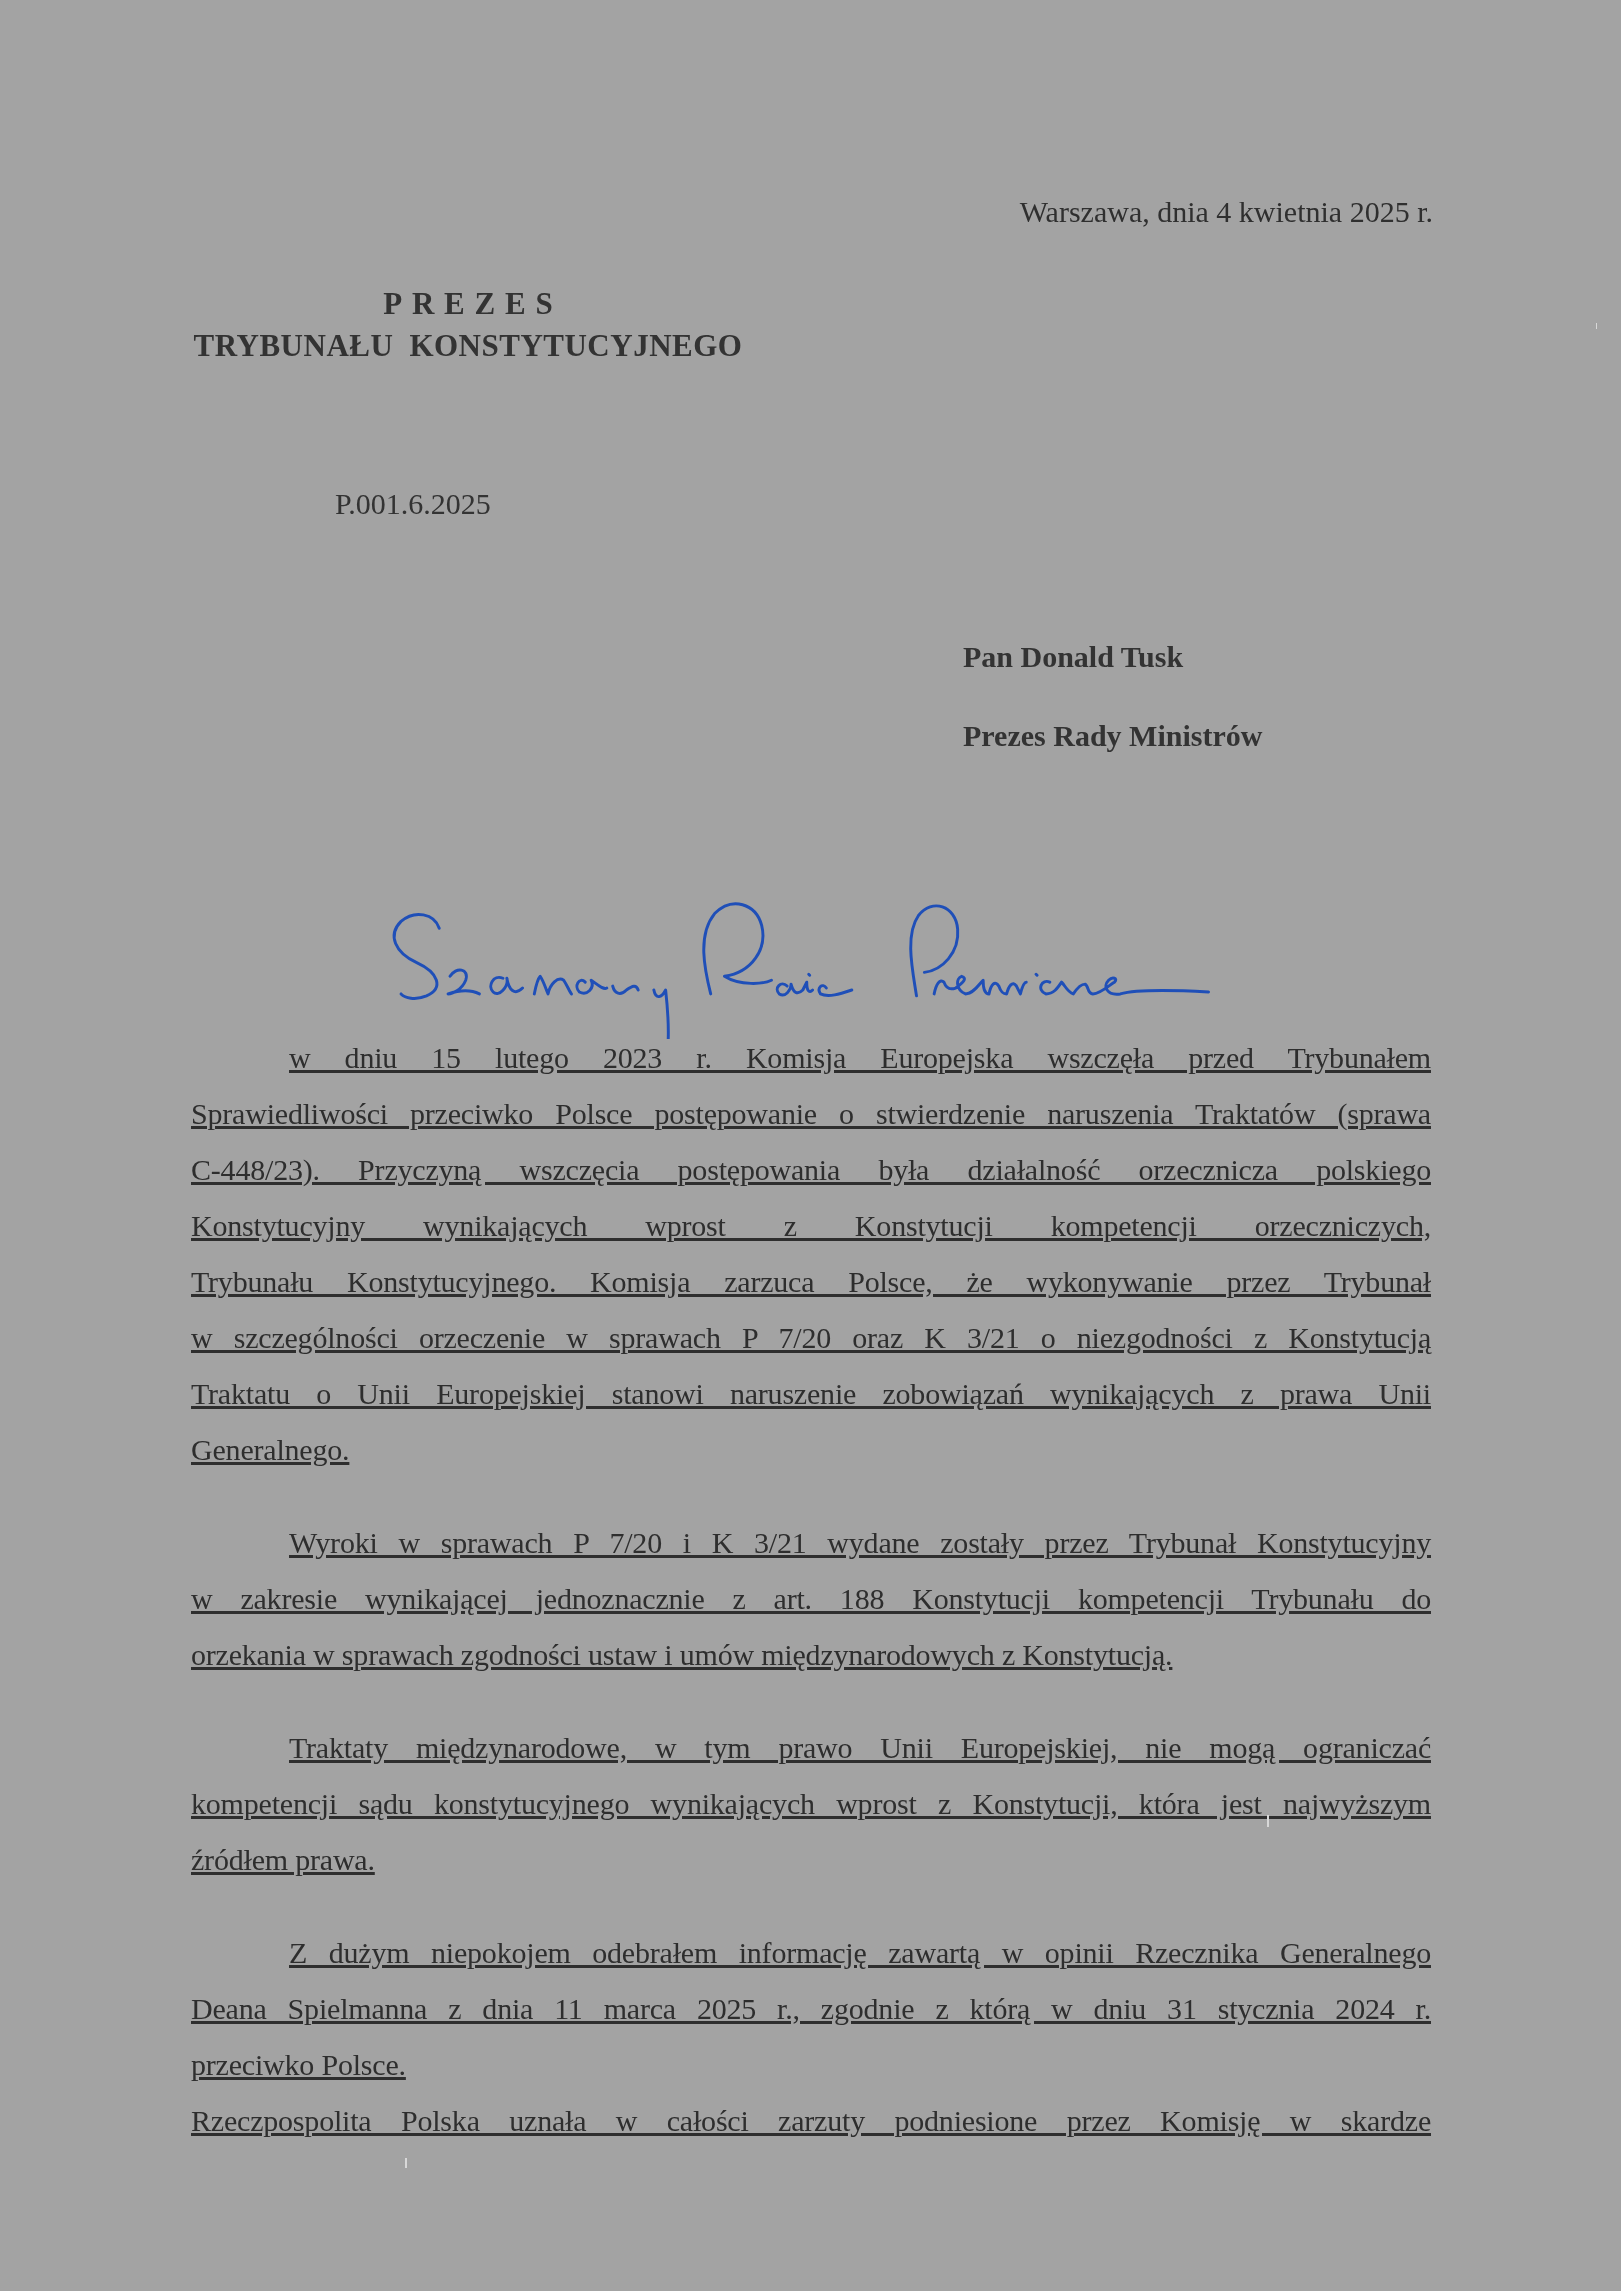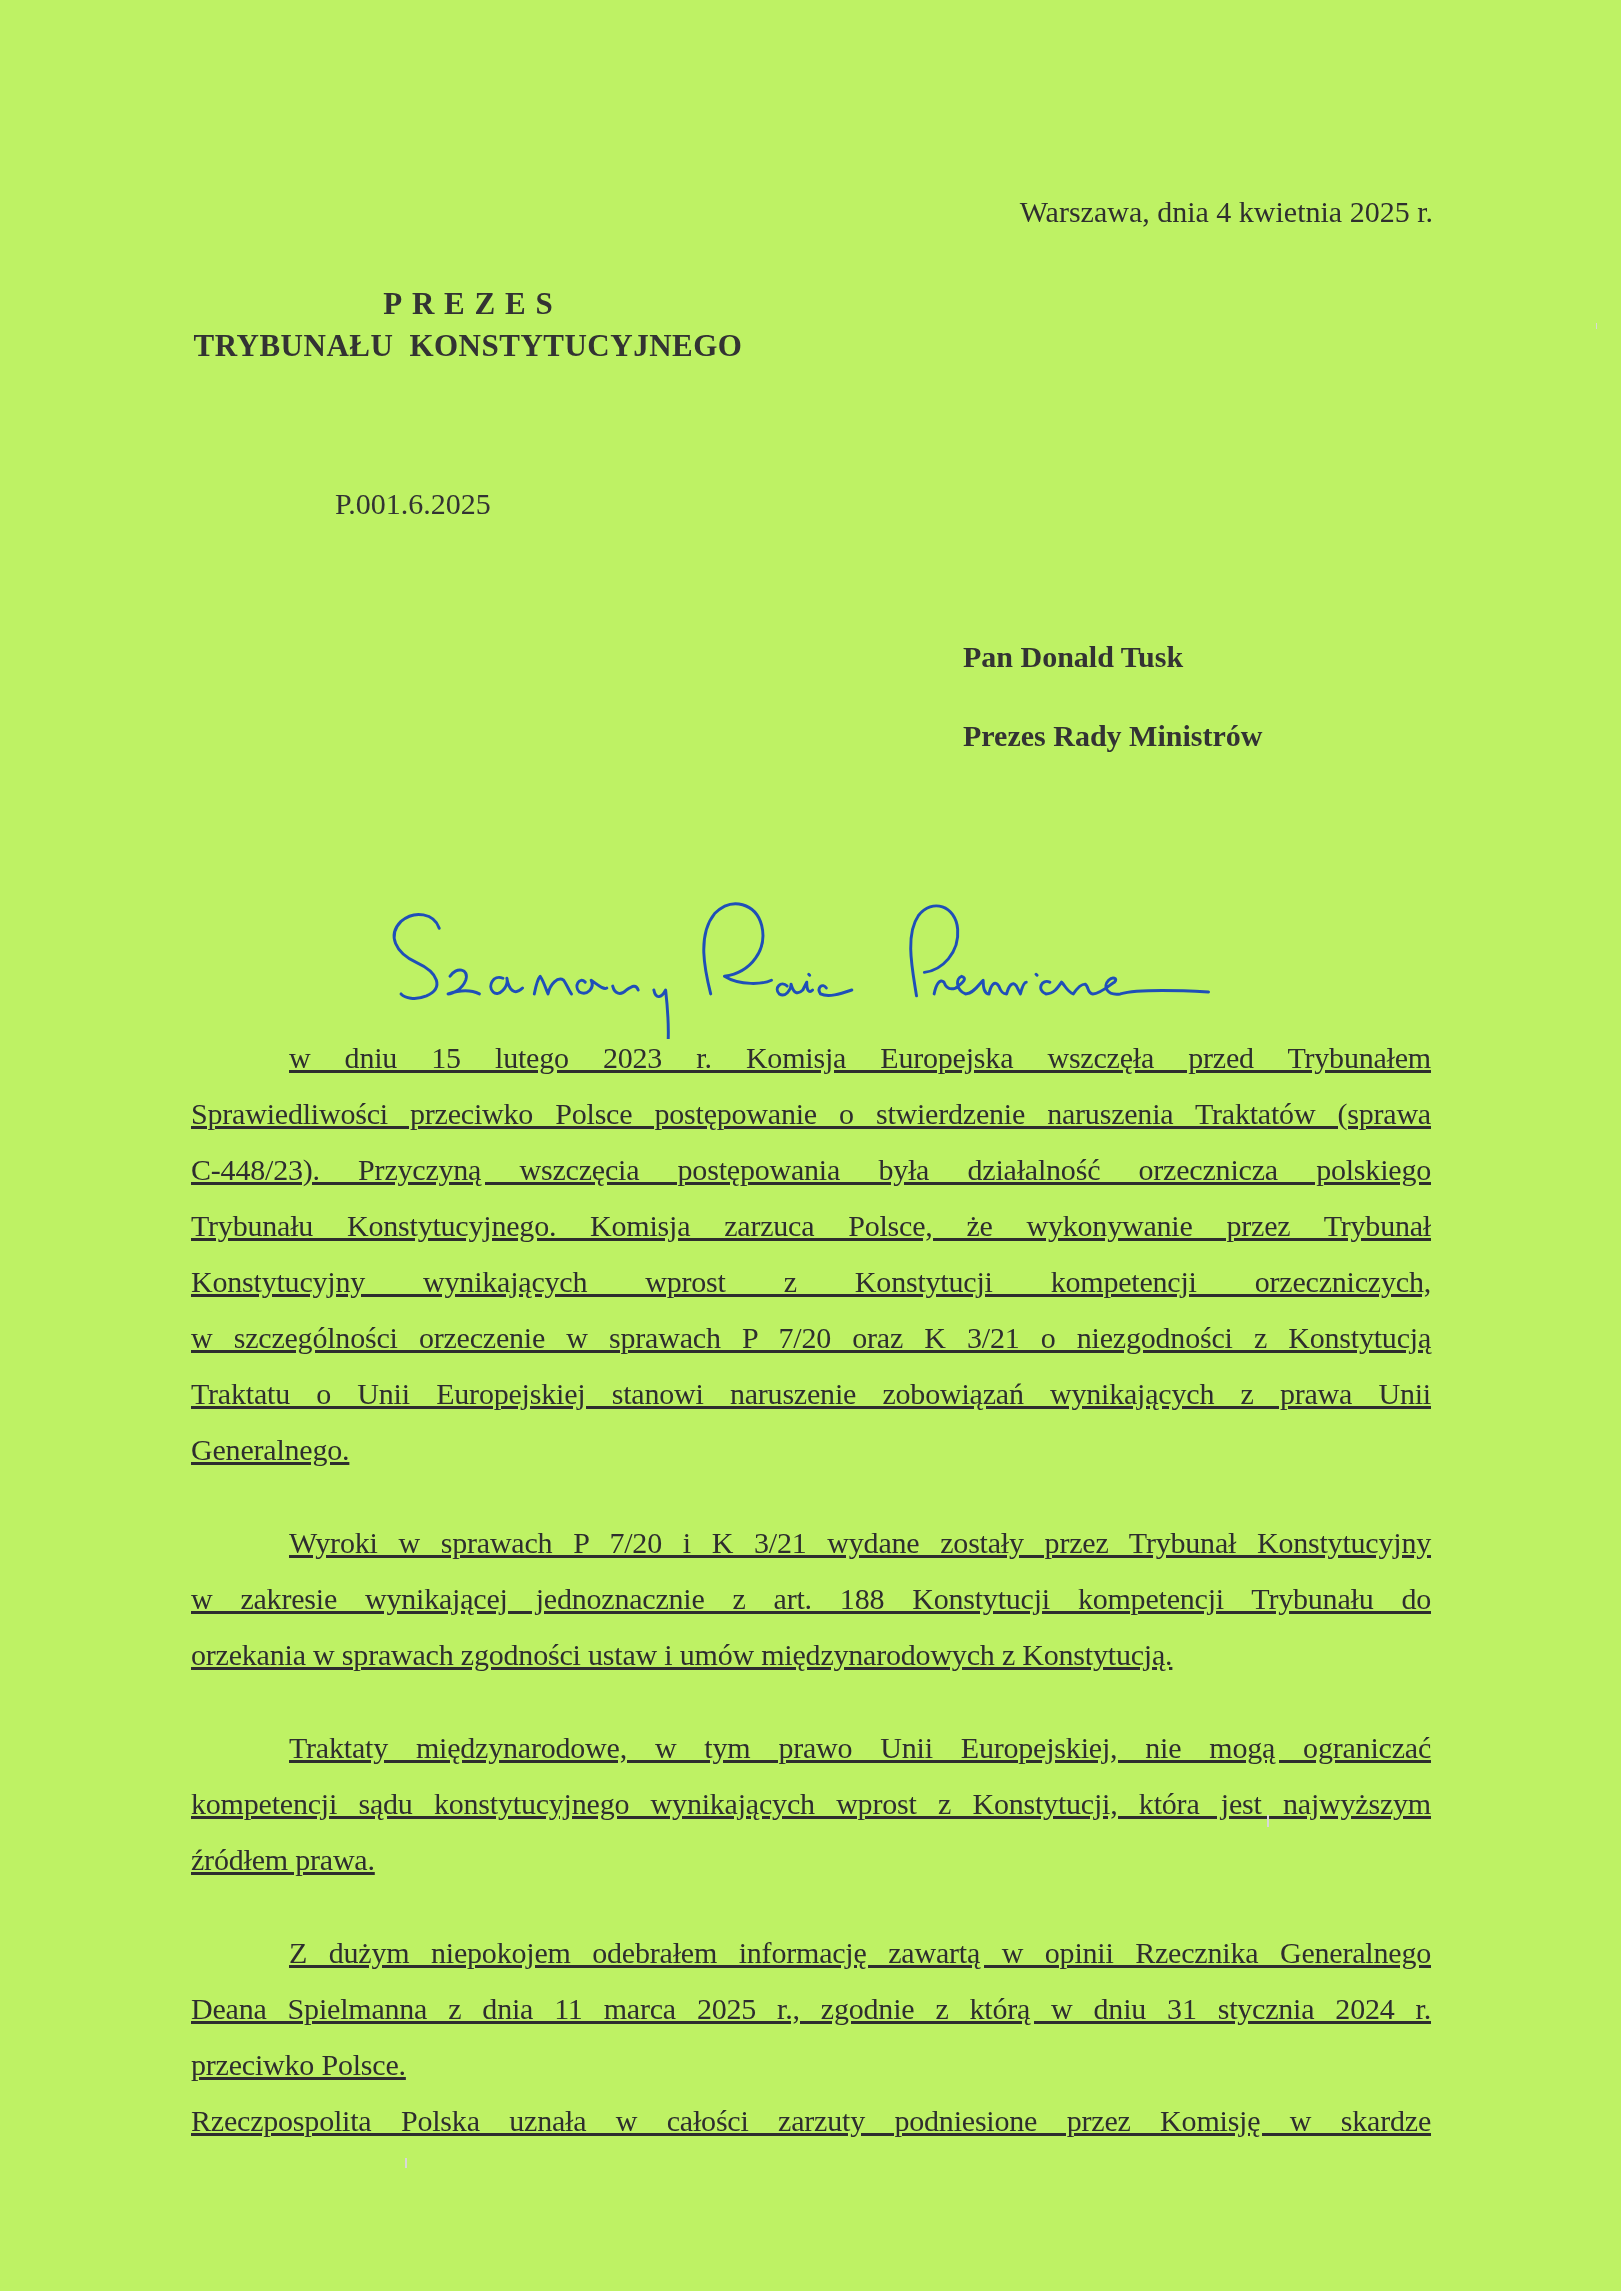--- a/index.html
+++ b/index.html
@@ -13,21 +13,21 @@
       position: relative;
       overflow: hidden;
       font-family: "Liberation Serif", "DejaVu Serif", serif;
       color: #2b2b2b;
     }
     .page {
       position: absolute;
       left: 0; top: 0;
       width: 1621px;
       height: 2292px;
-      background: #bef264;
+      background: #a3a3a3;
     }
     .date-line {
       position: absolute;
       top: 192px;
       right: 188px;
       font-size: 30px;
       line-height: 39px;
       color: #2f2f2f;
     }
     .sender {
@@ -171,22 +171,22 @@
         <path d="M558,104 C560,94 564,88 568,92 C570,98 574,100 580,98 C588,92 592,88 586,86 C580,88 580,100 590,104 C598,104 604,94 608,90 C608,98 610,104 614,104 C616,94 620,90 624,96 C626,102 628,104 632,104 C634,96 638,90 642,96 L646,104 C648,96 650,92 652,92 M662,84 L663,85 M676,92 C668,88 662,100 672,104 C680,104 684,98 688,92 C692,96 694,102 700,104 C704,98 708,94 712,94 C716,96 714,104 720,104 C728,104 738,94 742,92 C746,88 740,86 736,90 C730,96 734,106 748,104 C762,100 800,100 838,102"></path>
       </g>
     </svg>
   </div>
 
   <div class="body">
     <p>
       <span class="line first">w dniu 15 lutego 2023 r. Komisja Europejska wszczęła przed Trybunałem</span>
       <span class="line">Sprawiedliwości przeciwko Polsce postępowanie o stwierdzenie naruszenia Traktatów (sprawa</span>
       <span class="line">C-448/23). Przyczyną wszczęcia postępowania była działalność orzecznicza polskiego</span>
+      <span class="line">Konstytucyjny wynikających wprost z Konstytucji kompetencji orzeczniczych,</span>
       <span class="line">Trybunału Konstytucyjnego. Komisja zarzuca Polsce, że wykonywanie przez Trybunał</span>
-      <span class="line">Konstytucyjny wynikających wprost z Konstytucji kompetencji orzeczniczych,</span>
       <span class="line">w szczególności orzeczenie w sprawach P 7/20 oraz K 3/21 o niezgodności z Konstytucją</span>
       <span class="line">Traktatu o Unii Europejskiej stanowi naruszenie zobowiązań wynikających z prawa Unii</span>
       <span class="line last">Generalnego.</span>
     </p>
     <p>
       <span class="line first">Wyroki w sprawach P 7/20 i K 3/21 wydane zostały przez Trybunał Konstytucyjny</span>
       <span class="line">w zakresie wynikającej jednoznacznie z art. 188 Konstytucji kompetencji Trybunału do</span>
       <span class="line last">orzekania w sprawach zgodności ustaw i umów międzynarodowych z Konstytucją.</span>
     </p>
     <p>

